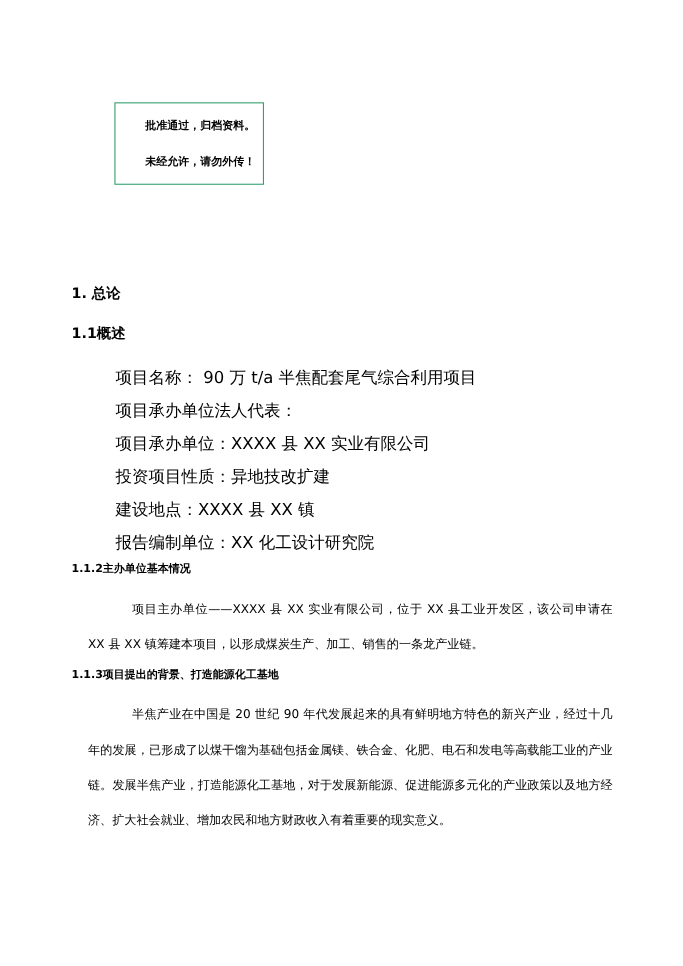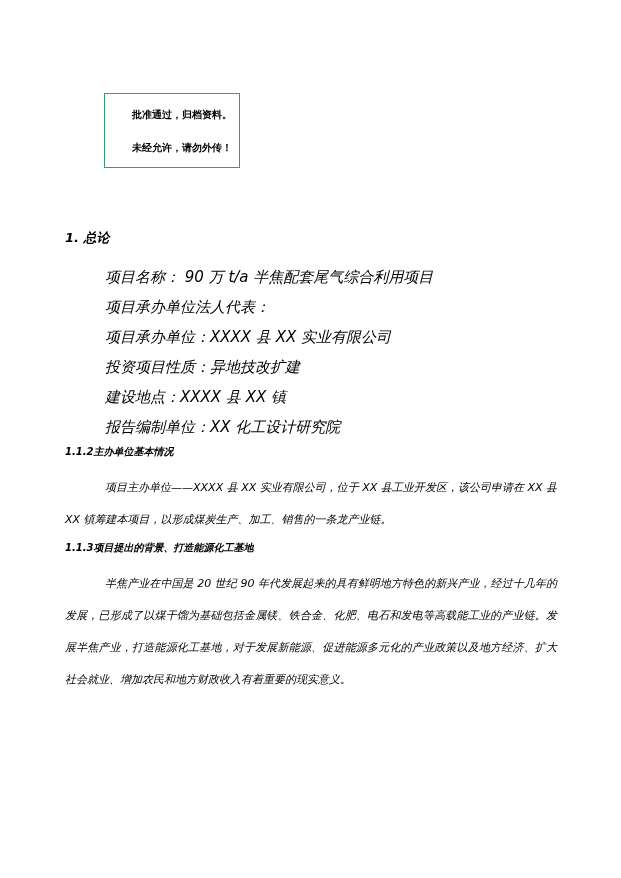--- a/index.html
+++ b/index.html
@@ -38,23 +38,22 @@
     white-space: nowrap;
     line-height: 15px;
   }
   .stamp-line + .stamp-line {
     margin-top: 18px;
   }
   
   .doc {
     position: absolute;
     left: 65px;
-    top: 230px;
+    top: 260px;
     width: 492px;
-    font-style: italic;
   }
   .h-chapter, .h-section, .h-sub {
     font-size: 13px;
     font-weight: bold;
     line-height: 16px;
     margin: 0 0 20px 0;
     white-space: nowrap;
   }
   .info-line {
     font-size: 15px;
@@ -72,40 +71,41 @@
     line-height: 16px;
     margin: 0 0 12px 0;
     white-space: nowrap;
   }
   .para {
     font-size: 11px;
     line-height: 32px;
     text-align: justify;
     text-justify: inter-ideograph;
     text-indent: 40px;
-    margin: 0 0 4px 0;
+    margin: 0 0 4px 15px;
   }
   .para.last {
     margin-bottom: 0;
   }
 </style>
 </head>
 <body>
 
 <div class="page">
 
   <div class="stamp" style="border-color: rgb(53, 160, 110);">
     <div class="stamp-line">批准通过，归档资料。</div>
     <div class="stamp-line">未经允许，请勿外传！</div>
   </div>
 
   <div class="doc">
 
     <div class="h-chapter">1. 总论</div>
 
+    <div class="h-section">1.1概述</div>
 
 
     <div class="info-list">
       <div class="info-line">项目名称：  90 万 t/a 半焦配套尾气综合利用项目</div>
       <div class="info-line">项目承办单位法人代表：</div>
       <div class="info-line">项目承办单位：XXXX 县 XX 实业有限公司</div>
       <div class="info-line">投资项目性质：异地技改扩建</div>
       <div class="info-line">建设地点：XXXX 县 XX 镇</div>
       <div class="info-line">报告编制单位：XX 化工设计研究院</div>
     </div>

